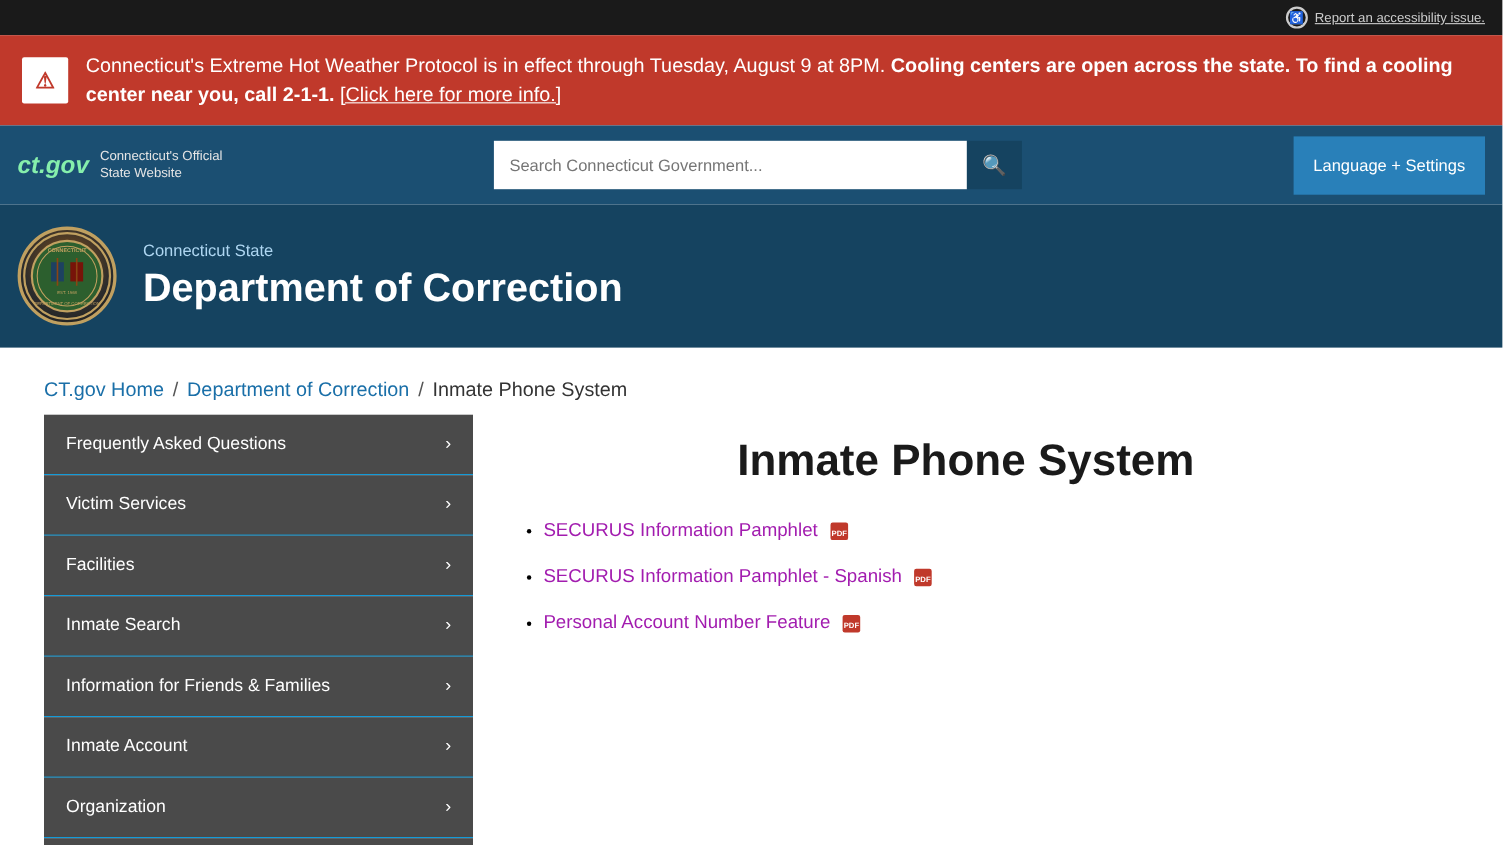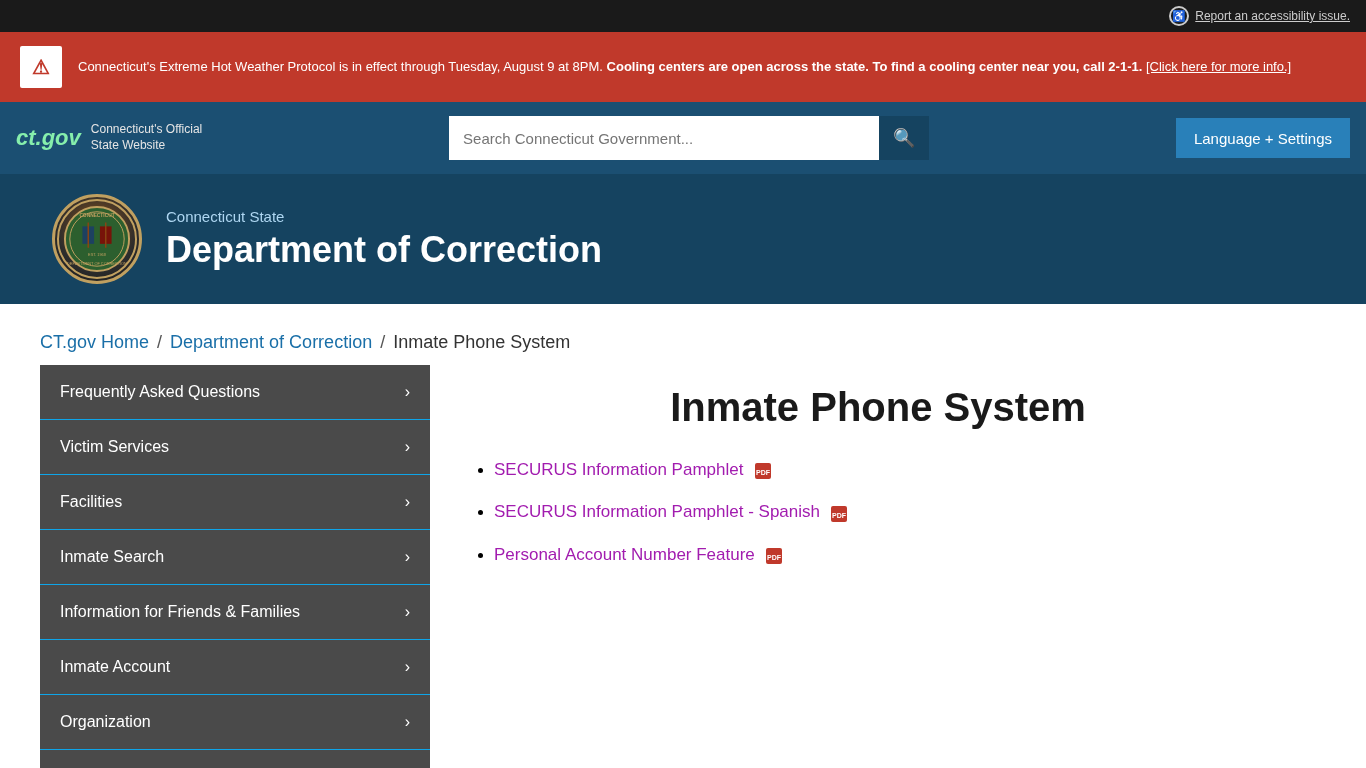--- a/index.html
+++ b/index.html
@@ -52,21 +52,21 @@
       font-weight: bold;
       width: 42px;
       height: 42px;
       display: flex;
       align-items: center;
       justify-content: center;
       flex-shrink: 0;
       border-radius: 2px;
     }
     .alert-text {
-      font-size: 13px;
+      font-size: 18px;
       line-height: 1.5;
     }
     .alert-text a {
       color: #fff;
       text-decoration: underline;
     }
 
     
     .nav-bar {
       background: #1b4f72;
@@ -123,28 +123,28 @@
       font-size: 18px;
     }
     .language-button {
       background: #2980b9;
       color: #fff;
       border: none;
       padding: 10px 18px;
       font-size: 15px;
       cursor: pointer;
       white-space: nowrap;
-      height: 40px;
+      height: 53px;
       flex-shrink: 0;
     }
 
     
     .agency-header {
       background: #154360;
-      padding: 20px 52px;
+      padding: 20px 16px;
       display: flex;
       align-items: center;
       gap: 24px;
       min-height: 120px;
     }
     .agency-seal {
       width: 90px;
       height: 90px;
       border-radius: 50%;
       background: radial-gradient(circle at 50% 40%, #8B4513 0%, #654321 30%, #2c2c2c 60%, #1a1a1a 100%);

